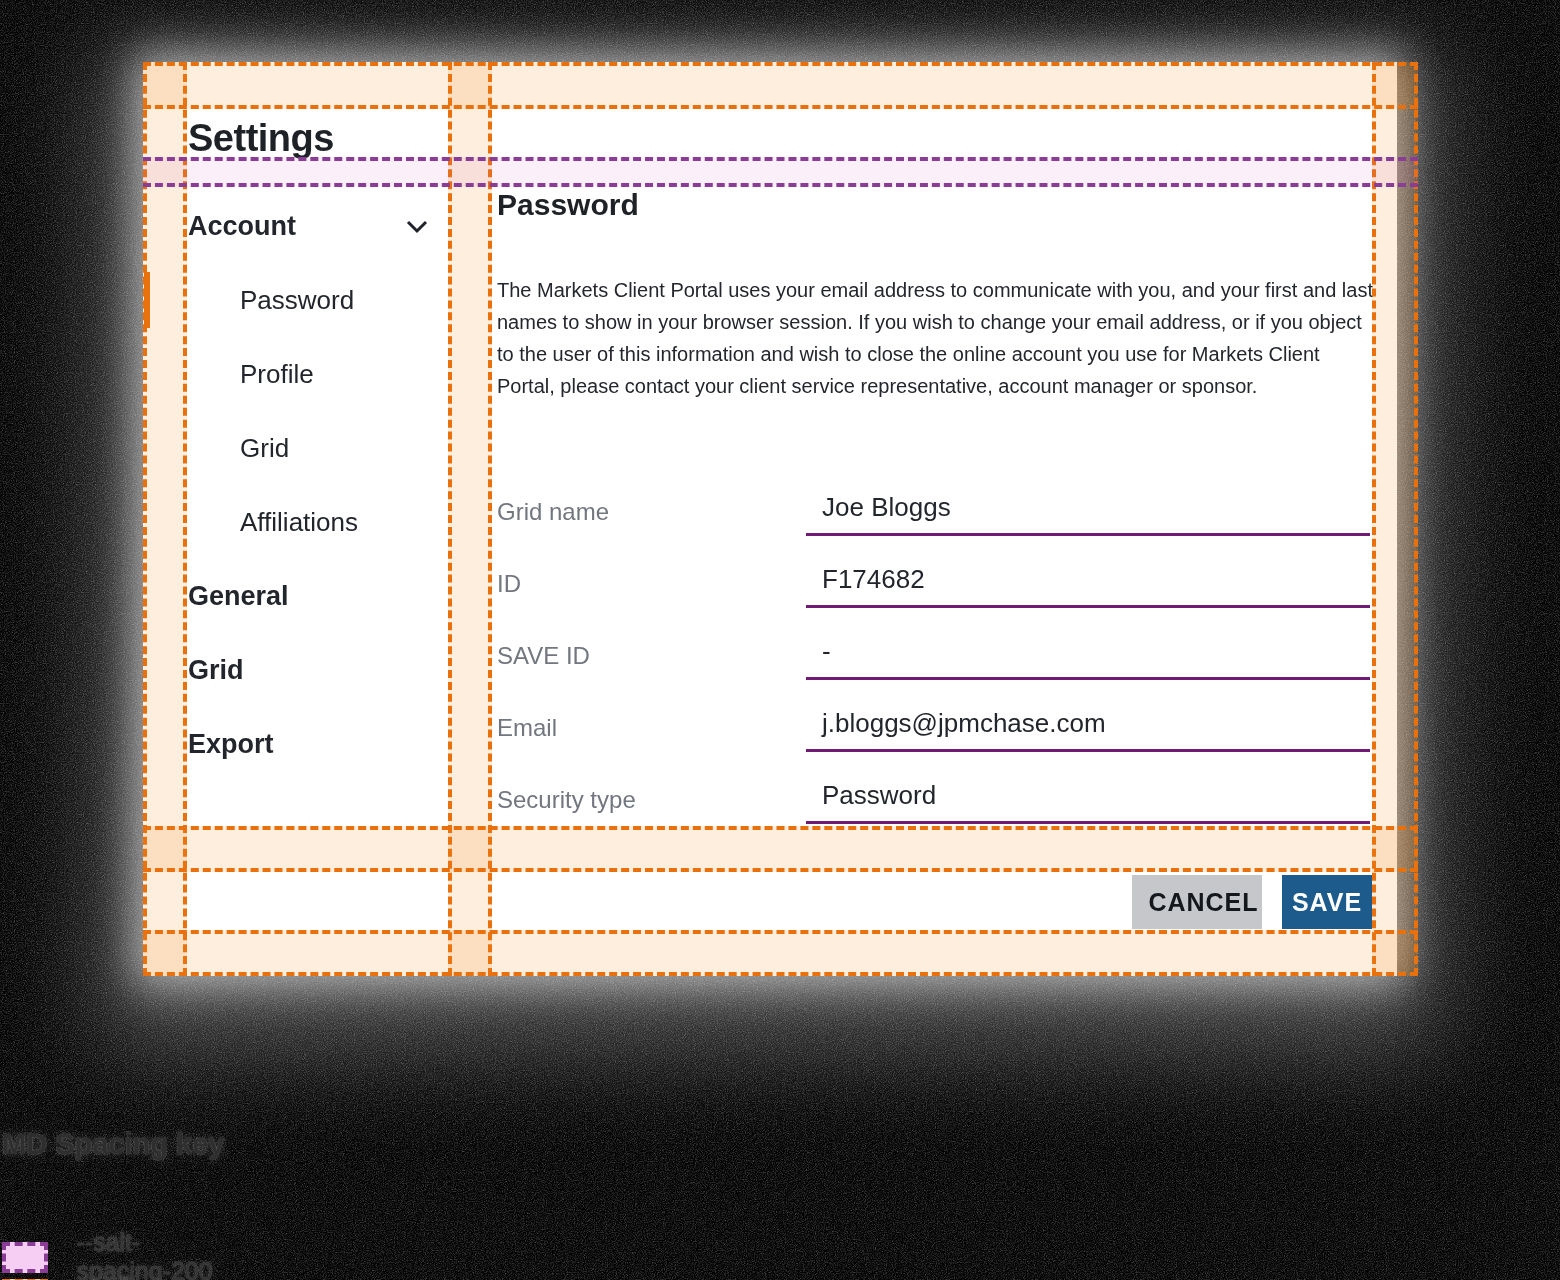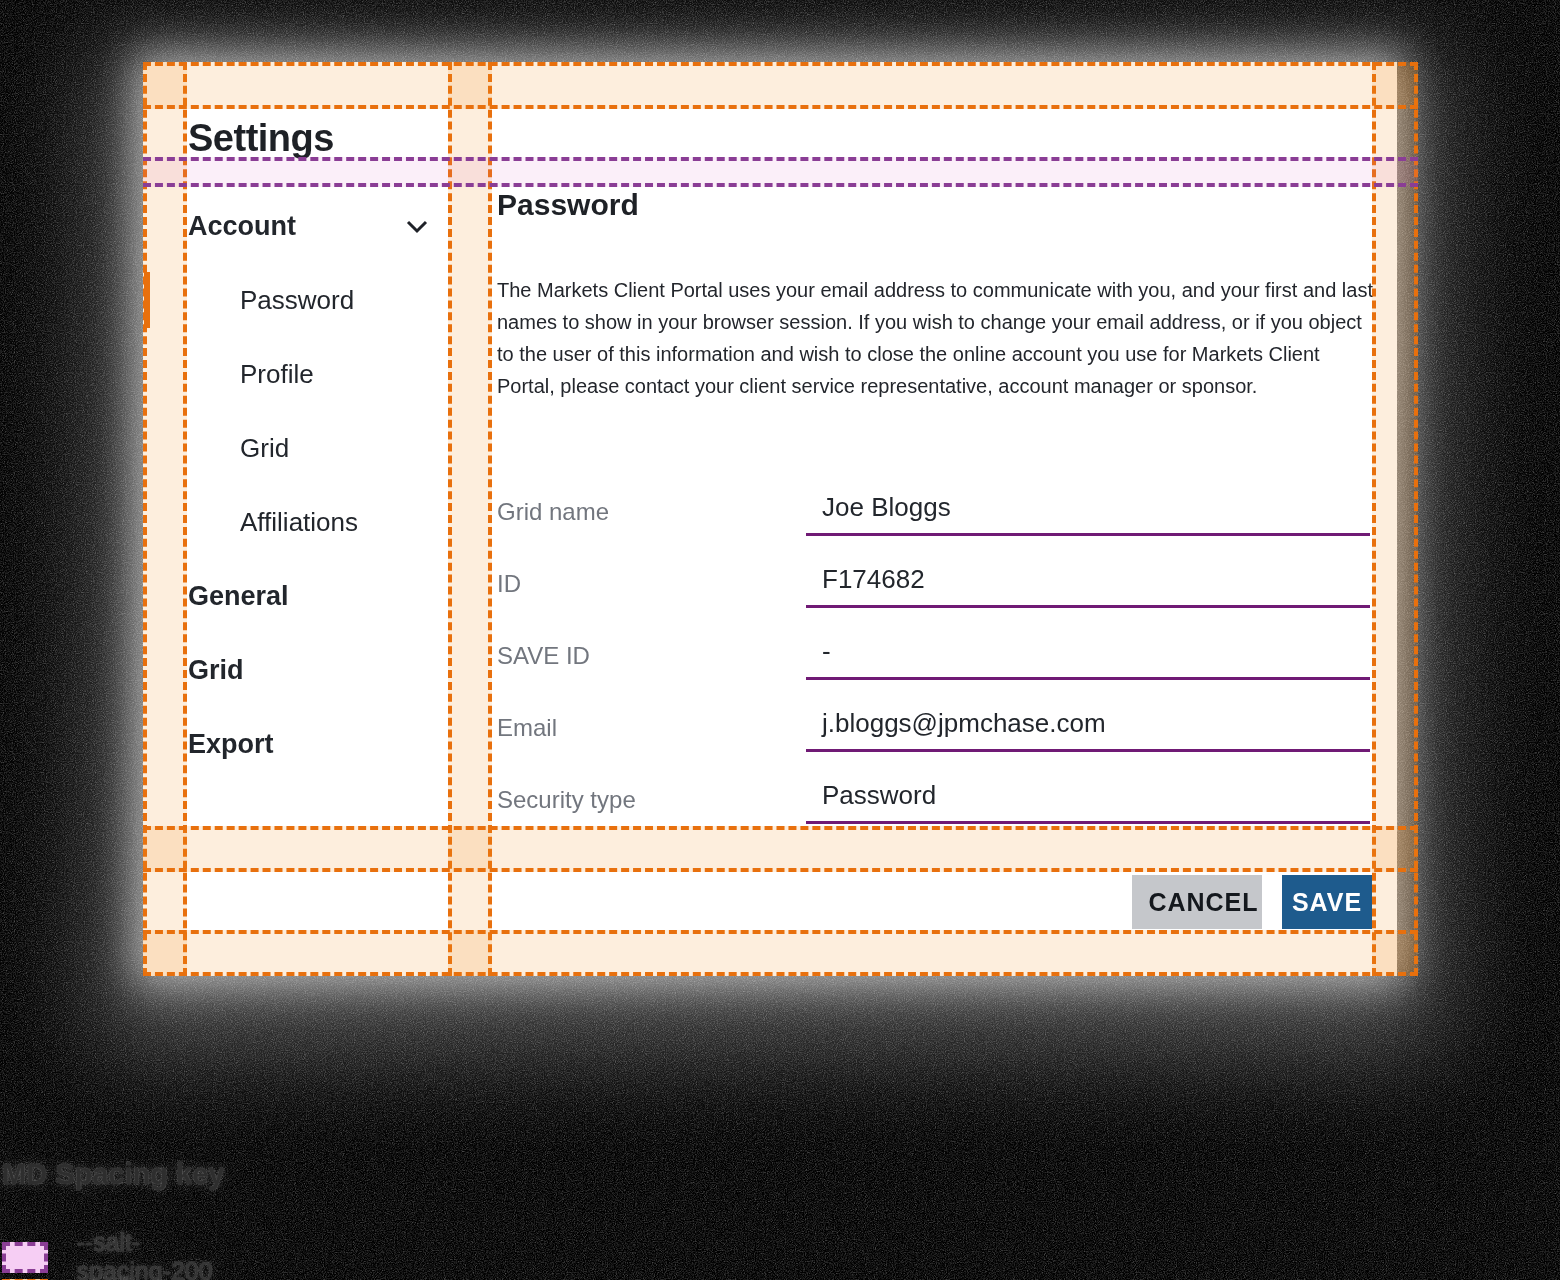--- a/index.html
+++ b/index.html
@@ -58,21 +58,21 @@
   
   .btn { position:absolute; top:813px; height:54px; border:none; font-family:inherit;
          font-size:25px; font-weight:600; letter-spacing:1px; cursor:pointer;
          display:flex; align-items:center; justify-content:center; z-index:8; }
   .btn-cancel { left:989px; width:130px; background:#c5c7cb; color:#14181d;padding-left:13px; }
   .btn-save { left:1139px; width:90px; background:#1e5b8d; color:#ffffff; }
 
   
   .legend { position:absolute; left:2px; top:1128px; z-index:3; }
   .legend-title { font-size:29px; font-weight:700; color:#2e2e2e;
-                  text-shadow:0 0 2px rgba(255,255,255,.35), 0 0 12px rgba(255,255,255,.22);margin-top:30px; }
+                  text-shadow:0 0 2px rgba(255,255,255,.35), 0 0 12px rgba(255,255,255,.22); }
   .legend-row { position:absolute; left:0; display:flex; align-items:center;margin-top:40px; }
   .lr0 { top:60px; } .lr1 { top:104px; }
   .swatch { width:60px; height:31px; border:4px dashed #8a3d95; }
   .swatch.s300 { height:45px; border-color:#e8700d; }
   .legend-label { margin-left:28px; font-size:25px; color:#353535;
                   text-shadow:0 0 2px rgba(255,255,255,.35), 0 0 12px rgba(255,255,255,.22); }
 </style>
 </head>
 <body>
 

